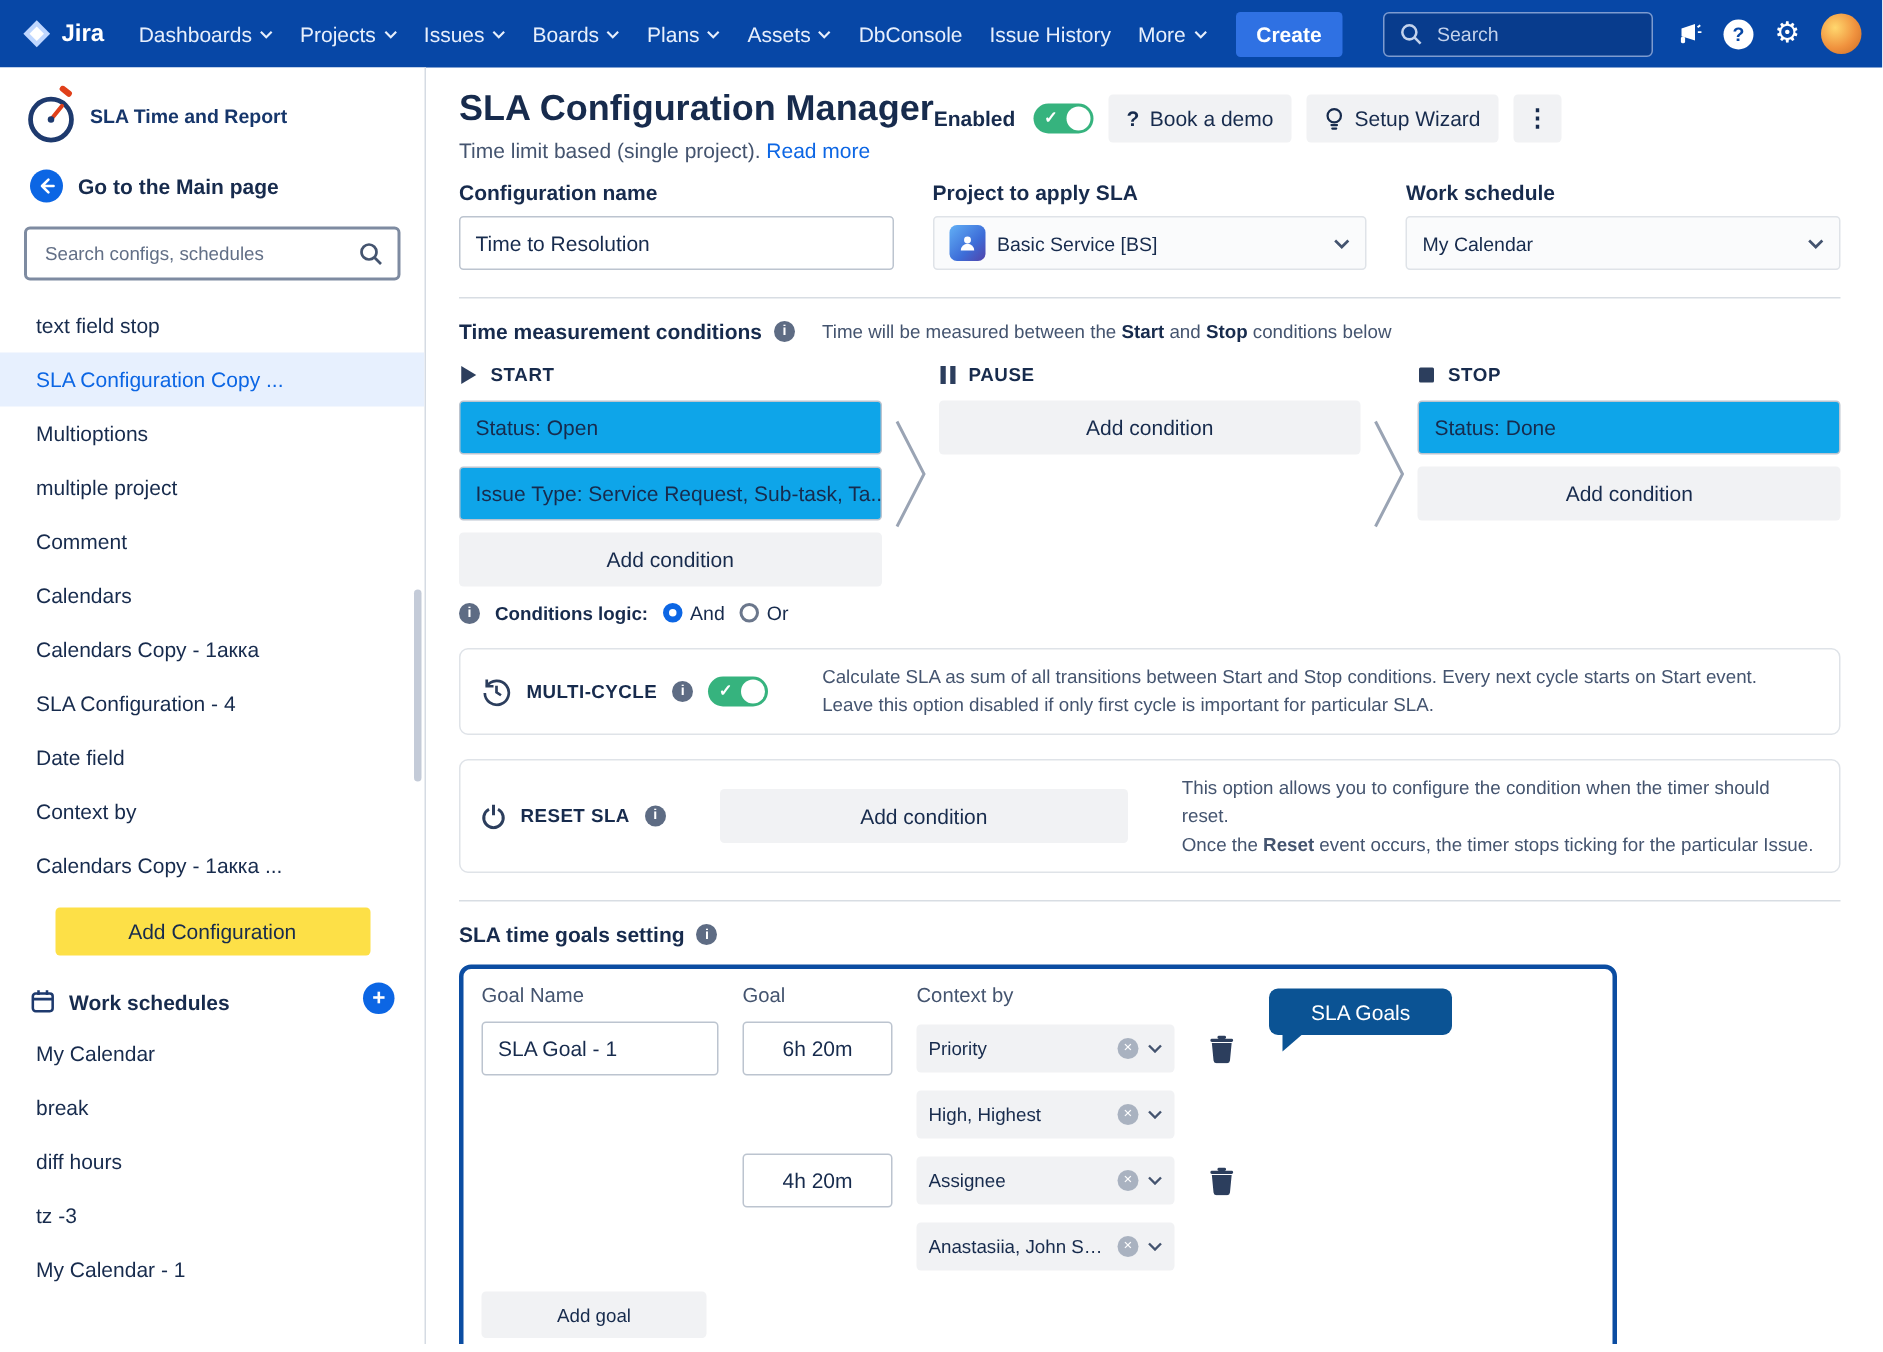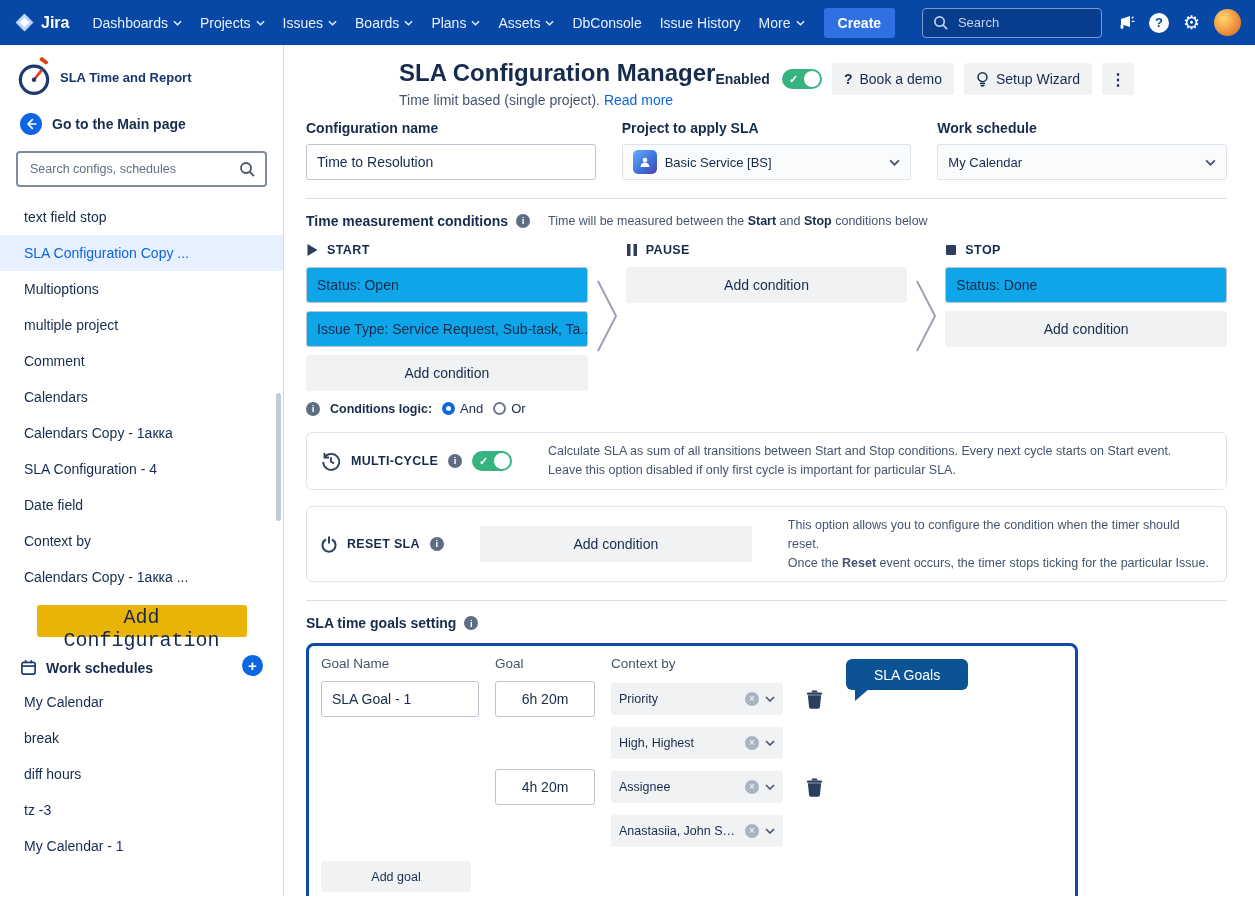--- a/index.html
+++ b/index.html
@@ -25,27 +25,27 @@
   .sidebar{position:absolute;top:45px;left:0;bottom:0;width:284px;background:#fff;border-right:1px solid #D5DBE3;overflow:hidden}
   .logo-row{display:flex;align-items:center;gap:6px;padding:12px 14px 6px}
   .app-name{font-size:13px;font-weight:700;color:#16366B}
   .back-row{display:flex;align-items:center;gap:10px;padding:10px 20px;font-size:14px;font-weight:700;color:#172B4D;cursor:pointer;text-decoration:none}
   .back-circle{width:22px;height:22px;border-radius:50%;background:#0C66E4;display:flex;align-items:center;justify-content:center;flex:none}
   .side-search{display:flex;align-items:center;margin:6px 16px 12px;height:36px;border:2px solid #7E8BA1;border-radius:4px;padding:0 10px;color:#44546F}
   .side-search input{flex:1;border:none;outline:none;font-size:12.5px;color:#44546F;font-family:inherit;min-width:0}
   .side-search input::placeholder{color:#626F86}
   .side-item{padding:9px 24px;font-size:14px;line-height:18px;color:#172B4D;cursor:pointer;white-space:nowrap;overflow:hidden;text-overflow:ellipsis}
   .side-item.selected{background:#E7F0FE;color:#0C66E4}
-  .add-config{display:block;margin:10px auto 6px;width:210px;height:32px;background:#eab308;border:none;border-radius:3px;font-size:20px;font-weight:500;color:#172B4D;cursor:pointer;font-family:Liberation Mono, monospace}
+  .add-config{display:block;margin:10px auto 6px;width:210px;height:32px;background:#fde047;border:none;border-radius:3px;font-size:14px;font-weight:500;color:#172B4D;cursor:pointer;font-family:Liberation Sans, sans-serif}
   .sched-header{display:flex;align-items:flex-end;gap:9px;padding:12px 20px 8px;font-size:14px;font-weight:700;color:#172B4D}
   .plus-circle{margin-left:auto;width:21px;height:21px;border-radius:50%;background:#0C66E4;color:#fff;font-size:15px;font-weight:700;display:flex;align-items:center;justify-content:center;cursor:pointer}
   .side-scrollbar{position:absolute;right:2px;top:348px;width:5px;height:128px;border-radius:3px;background:#C4CBD8;cursor:pointer}
   
   .main{position:absolute;top:45px;left:284px;right:0;bottom:0;padding:14px 28px 0 22px;overflow:hidden}
-  .page-header{display:flex;justify-content:center;align-items:flex-start}
+  .page-header{display:flex;justify-content:flex-start;align-items:flex-start}
   h1.title{margin:0;font-size:24px;font-weight:700;color:#172B4D}
   .subtitle{margin-top:5px;font-size:14px;color:#44546F}
   .link{color:#0C66E4;cursor:pointer;text-decoration:none}
   .header-actions{display:flex;align-items:center;gap:10px;padding-top:4px}
   .enabled-label{font-size:14px;font-weight:700;color:#172B4D;margin-right:2px}
   .toggle{position:relative;width:40px;height:20px;border-radius:12px;background:#36B37E;display:inline-flex;align-items:center;cursor:pointer;flex:none}
   .toggle .check{color:#fff;font-size:11px;margin-left:7px;font-weight:700;line-height:1}
   .toggle .knob{position:absolute;right:2px;top:2px;width:16px;height:16px;border-radius:50%;background:#fff}
   .ghost-btn{display:flex;align-items:center;gap:7px;height:32px;padding:0 12px;background:#F1F2F4;border:none;border-radius:3px;font-size:14px;font-weight:500;color:#172B4D;cursor:pointer;font-family:inherit}
   .qmark{font-weight:700;color:#172B4D}

